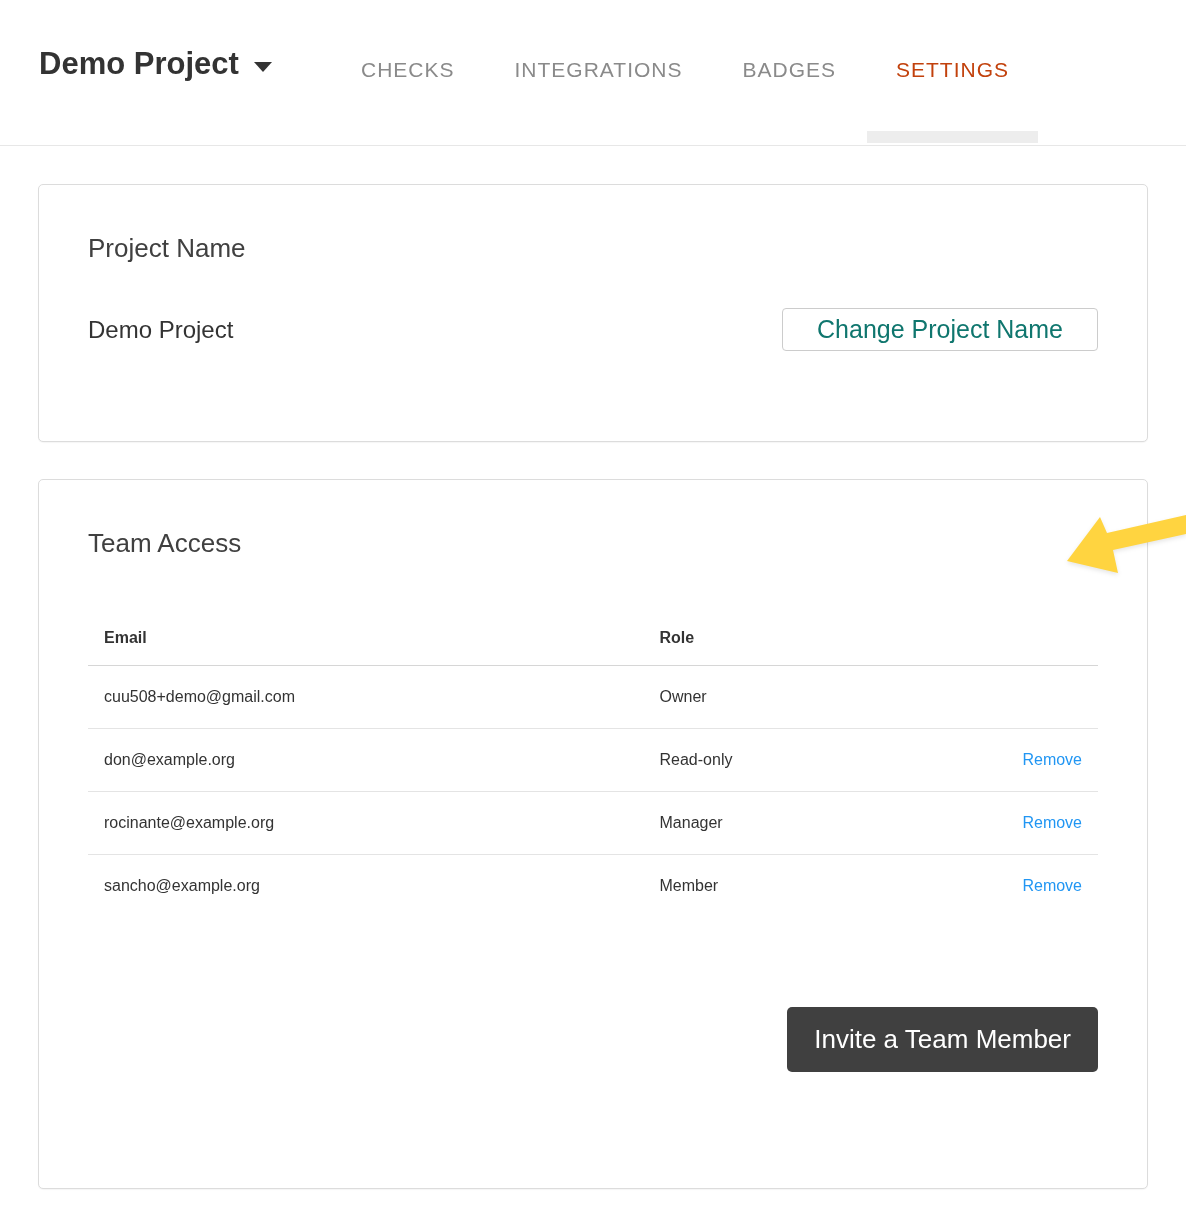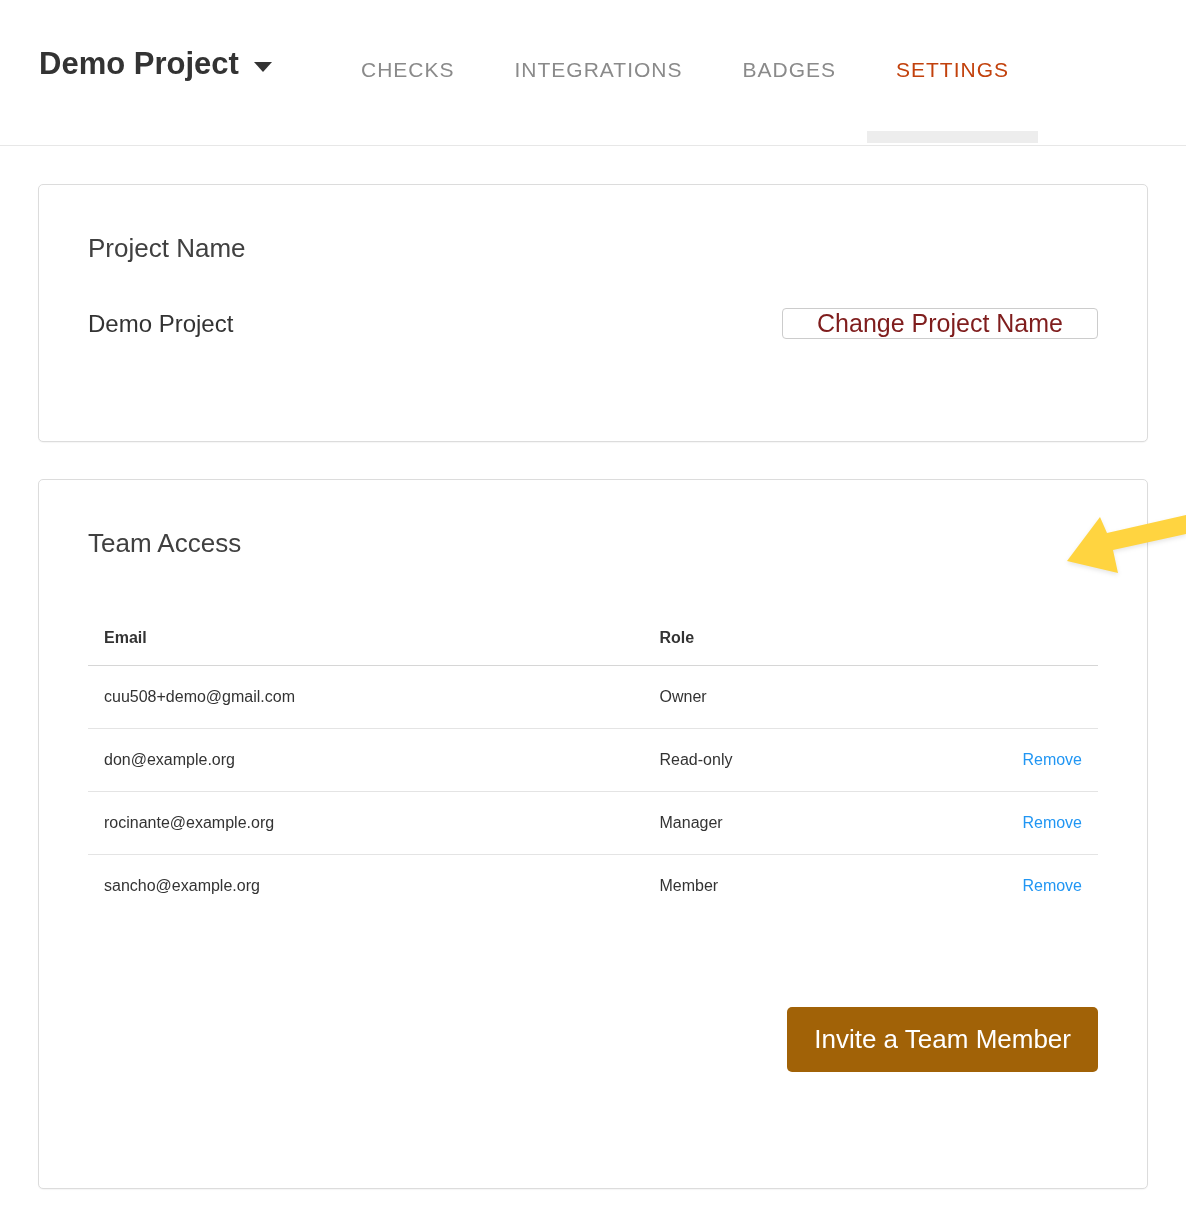--- a/index.html
+++ b/index.html
@@ -76,25 +76,25 @@
   .pn-row {
     display: flex;
     justify-content: space-between;
     align-items: center;
     margin-top: 44px;
   }
   .pn-value { font-size: 24px; color: #333; }
   .btn-default {
     font-family: inherit;
     font-size: 25px;
-    color: #7f1d1d;
+    color: #0f766e;
     background: #fff;
     border: 1px solid #ccc;
     border-radius: 4px;
-    padding: 0 34px;
+    padding: 6px 34px;
     cursor: pointer;
   }
 
   .card-team { height: 710px; position: relative; }
 
   
   table.team {
     width: 100%;
     border-collapse: collapse;
     margin-top: 56px;
@@ -119,21 +119,21 @@
     color: #2196f3;
     text-decoration: none;
     cursor: pointer;
   }
 
   .invite-row { text-align: right; margin-top: 90px; }
   .btn-success {
     font-family: inherit;
     font-size: 26px;
     color: #fff;
-    background: #a16207;
+    background: #404040;
     border: none;
     border-radius: 5px;
     padding: 17px 27px;
     cursor: pointer;
   }
 
   
   .arrow-annotation {
     position: absolute;
     right: 0; top: 505px;

